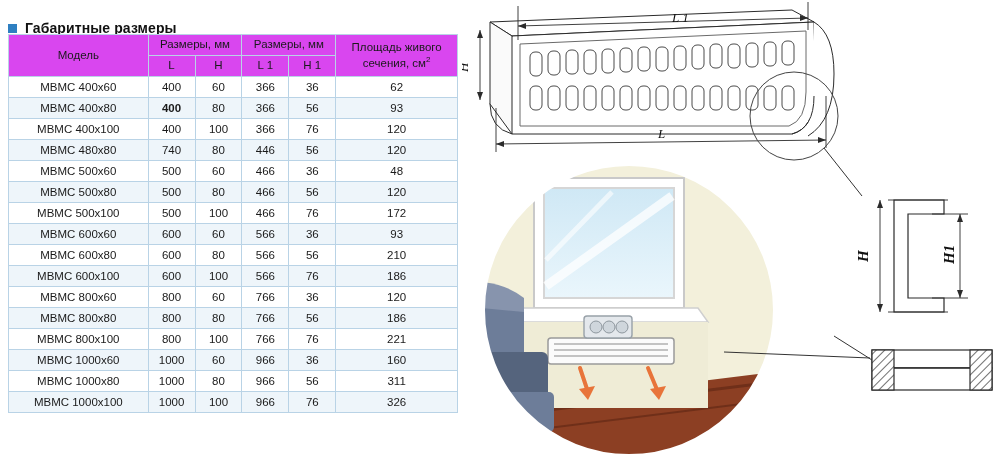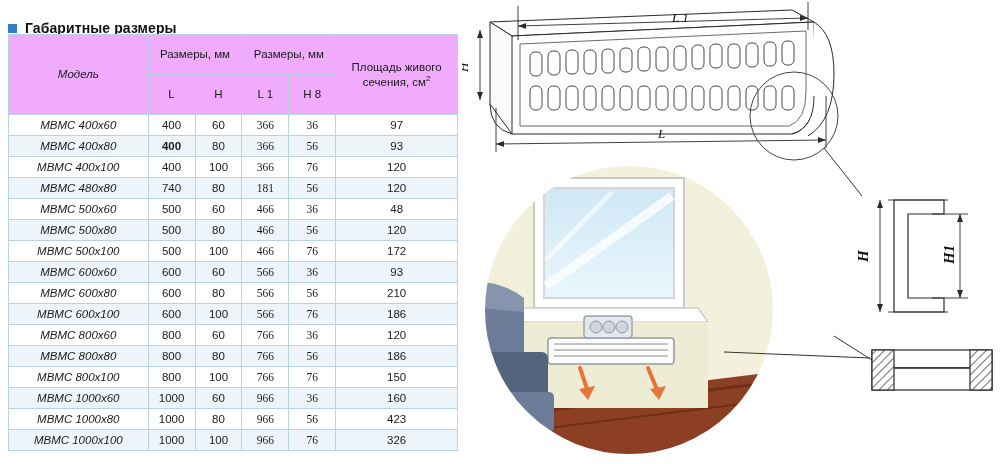--- a/index.html
+++ b/index.html
@@ -44,36 +44,36 @@
   table.dims th, table.dims td {
     border: 1px solid #b9d3e6;
     text-align: center;
     vertical-align: middle;
     padding: 0;
     height: 21px;
     color: #1a1a1a;
     font-weight: normal;
   }
   table.dims thead th {
-    background: #f0abfc;
+    background: #d946ef;
     font-size: 11.5px;
     line-height: 1.15;
-    padding: 13px 2px;
-  }
-  .col-model { width: 140px; font-style: italic; }
+    padding: 3px 2px;
+  }
+  .col-model { width: 140px; }
   .col-l  { width: 47px; }
   .col-h  { width: 47px; }
   .col-l1 { width: 47px; }
   .col-h1 { width: 47px; }
   .col-area { width: 122px; }
 
   tbody tr.alt td { background: #eef5fa; }
   tbody tr td { background: #ffffff; }
   td.model { text-align: center; }
-  td.bold-cell { font-weight: bold; font-family: Liberation Serif, serif; }
+  td.bold-cell { font-weight: bold; }
   .sup { font-size: 8px; vertical-align: super; }
 
   
   .art { position: absolute; left: 462px; top: 0; width: 539px; height: 464px; }
   .art svg { display: block; }
 </style>
 </head>
 <body>
 
 <div class="page">
@@ -89,31 +89,31 @@
         <tr>
           <th class="col-model" rowspan="2">Модель</th>
           <th colspan="2">Размеры, мм</th>
           <th colspan="2">Размеры, мм</th>
           <th class="col-area" rowspan="2"><span>Площадь живого сечения, см</span><span class="sup">2</span></th>
         </tr>
         <tr>
           <th class="col-l">L</th>
           <th class="col-h">H</th>
           <th class="col-l1">L 1</th>
-          <th class="col-h1">H 8</th>
+          <th class="col-h1">H 1</th>
         </tr>
       </thead>
       <tbody id="tbody">
           <tr>
             <td class="model col-model">МВМС 400х60</td>
             <td class="col-l">400</td>
             <td class="col-h">60</td>
             <td class="col-l1 bold-cell">366</td>
             <td class="col-h1 bold-cell">36</td>
-            <td class="col-area">97</td>
+            <td class="col-area">62</td>
           </tr>
           <tr class="alt">
             <td class="model col-model">МВМС 400х80</td>
             <td class="col-l" style="font-weight: bold;">400</td>
             <td class="col-h">80</td>
             <td class="col-l1 bold-cell">366</td>
             <td class="col-h1 bold-cell">56</td>
             <td class="col-area">93</td>
           </tr>
           <tr>
@@ -121,21 +121,21 @@
             <td class="col-l">400</td>
             <td class="col-h">100</td>
             <td class="col-l1 bold-cell">366</td>
             <td class="col-h1 bold-cell">76</td>
             <td class="col-area">120</td>
           </tr>
           <tr class="alt">
             <td class="model col-model">МВМС  480х80</td>
             <td class="col-l">740</td>
             <td class="col-h">80</td>
-            <td class="col-l1 bold-cell">181</td>
+            <td class="col-l1 bold-cell">446</td>
             <td class="col-h1 bold-cell">56</td>
             <td class="col-area">120</td>
           </tr>
           <tr>
             <td class="model col-model">МВМС  500х60</td>
             <td class="col-l">500</td>
             <td class="col-h">60</td>
             <td class="col-l1 bold-cell">466</td>
             <td class="col-h1 bold-cell">36</td>
             <td class="col-area">48</td>
@@ -195,37 +195,37 @@
             <td class="col-l1 bold-cell">766</td>
             <td class="col-h1 bold-cell">56</td>
             <td class="col-area">186</td>
           </tr>
           <tr>
             <td class="model col-model">МВМС 800х100</td>
             <td class="col-l">800</td>
             <td class="col-h">100</td>
             <td class="col-l1 bold-cell">766</td>
             <td class="col-h1 bold-cell">76</td>
-            <td class="col-area">150</td>
+            <td class="col-area">221</td>
           </tr>
           <tr class="alt">
             <td class="model col-model">МВМС 1000х60</td>
             <td class="col-l">1000</td>
             <td class="col-h">60</td>
             <td class="col-l1 bold-cell">966</td>
             <td class="col-h1 bold-cell">36</td>
             <td class="col-area">160</td>
           </tr>
           <tr>
             <td class="model col-model">МВМС 1000х80</td>
             <td class="col-l">1000</td>
             <td class="col-h">80</td>
             <td class="col-l1 bold-cell">966</td>
             <td class="col-h1 bold-cell">56</td>
-            <td class="col-area">423</td>
+            <td class="col-area">311</td>
           </tr>
           <tr class="alt">
             <td class="model col-model">МВМС 1000х100</td>
             <td class="col-l">1000</td>
             <td class="col-h">100</td>
             <td class="col-l1 bold-cell">966</td>
             <td class="col-h1 bold-cell">76</td>
             <td class="col-area">326</td>
           </tr>
         </tbody>

